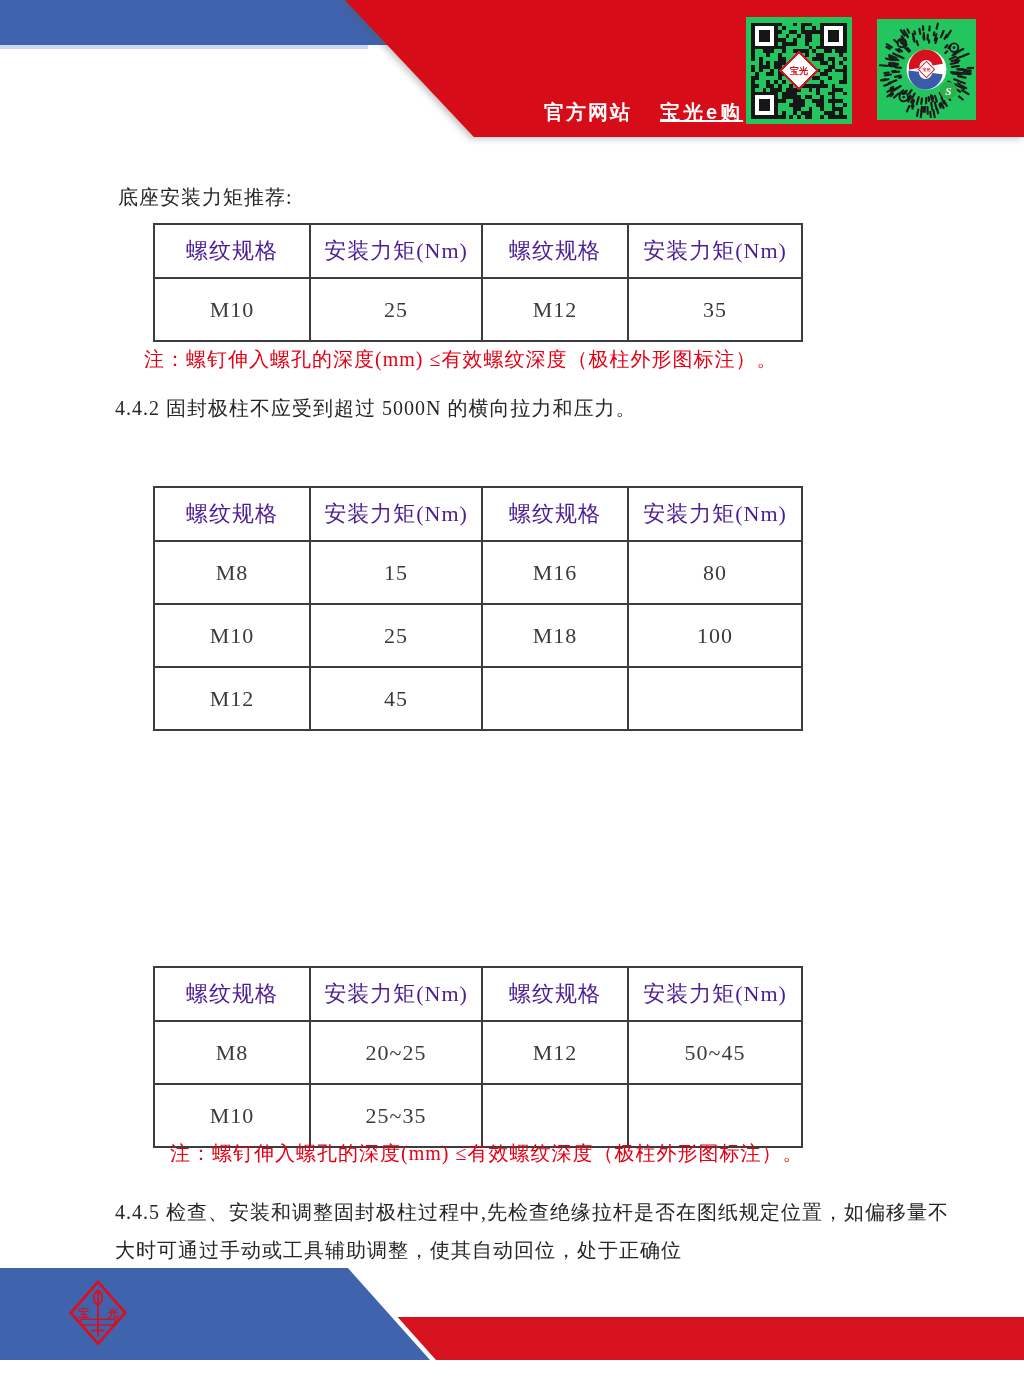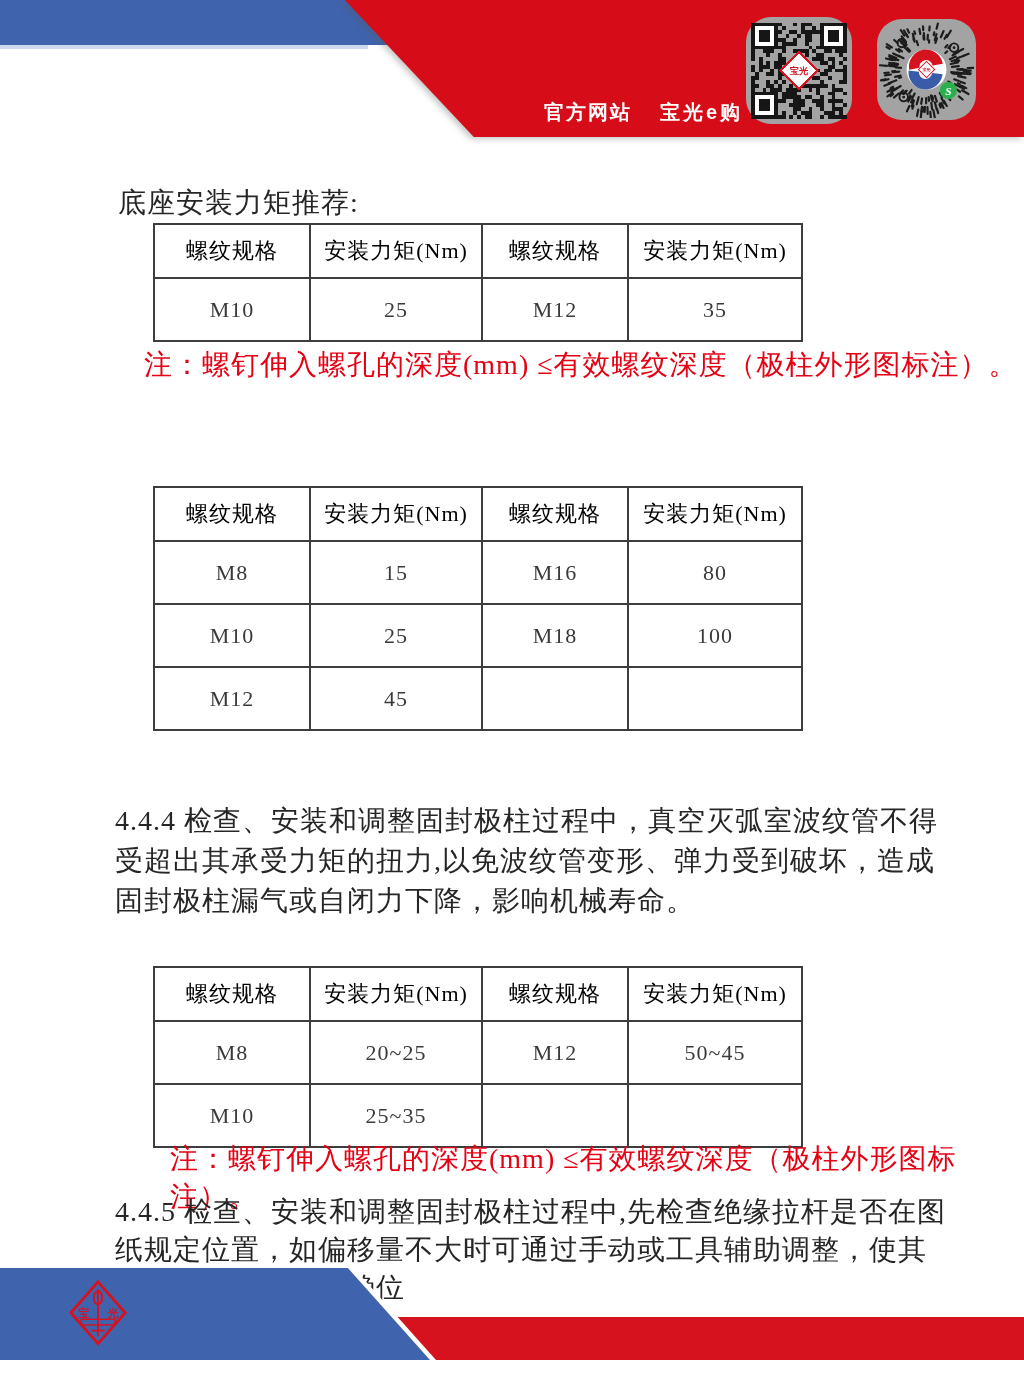--- a/index.html
+++ b/index.html
@@ -23,40 +23,40 @@
   }
   .header-red{
     position:relative;width:686px;height:137px;background:#d60c18;
     clip-path:polygon(1% 0, 100% 0, 100% 100%, 19.8% 100%);
   }
   .header-links{
     position:absolute;left:206px;top:99px;white-space:nowrap;
     font-family:"Liberation Sans","DejaVu Sans",sans-serif;
     font-weight:bold;font-size:20px;color:#ffffff;letter-spacing:2px;
   }
-  .header-links .link2{margin-left:28px;letter-spacing:3px;}
-  .qr-tile{position:absolute;background:#a3a3a3;box-sizing:border-box;border-radius:25px;}
+  .header-links .link2{margin-left:28px;letter-spacing:3px;text-decoration:underline;}
+  .qr-tile{position:absolute;background:#22c55e;box-sizing:border-box;}
   .qr1{left:408px;top:17px;width:106px;height:107px;padding:5px;}
   .qr2{left:539px;top:19px;width:99px;height:101px;padding:2px;}
   .qr-tile svg{display:block;width:100%;height:100%;}
 
   
-  .body-text{font-size:28px;letter-spacing:1px;color:#262626;white-space:pre-wrap;}
+  .body-text{font-size:20px;letter-spacing:1px;color:#262626;white-space:pre-wrap;}
   .note{color:#e60014;}
 
   
   table.tq{border-collapse:collapse;table-layout:fixed;width:648px;}
   table.tq td{
     border:2px solid #3d3d3d;text-align:center;vertical-align:middle;
     font-size:22px;color:#3a3a3a;letter-spacing:1px;padding:0;
     font-family:"Liberation Serif","DejaVu Serif",serif;
   }
   table.tq tr{height:63px;}
   table.tq tr.th-row{height:54px;}
-  table.tq tr.th-row td{color:#000000;}
+  table.tq tr.th-row td{color:#4c1d95;}
   .c1{width:156px;} .c2{width:172px;} .c3{width:146px;} .c4{width:174px;}
 
   
   .footer-red{
     position:absolute;left:388px;top:1317px;width:636px;height:43px;background:#d6121f;
     clip-path:polygon(0 0, 100% 0, 100% 100%, 6.3% 100%);
   }
   .footer-blue-wrap{
     position:absolute;left:0;top:1268px;width:440px;height:92px;
     filter:drop-shadow(6px 0 0 #ffffff);
@@ -503,20 +503,21 @@
       <td>M10</td>
       <td>25</td>
       <td>M12</td>
       <td>35</td>
     </tr>
   </tbody>
     </table>
 
   <div class="abs body-text note" style="left:144px;top:346px;">注：螺钉伸入螺孔的深度(mm) ≤有效螺纹深度（极柱外形图标注）。</div>
 
+  <div class="abs body-text" style="left:115px;top:395px;">4.4.2 固封极柱不应受到超过 5000N 的横向拉力和压力。</div>
 
 
   <table class="tq abs" style="left:153px;top:486px;">
     <colgroup>
         <col class="c1">
         <col class="c2">
         <col class="c3">
         <col class="c4">
       </colgroup>
     <tbody>
@@ -541,21 +542,20 @@
     <tr>
       <td>M12</td>
       <td>45</td>
       <td></td>
       <td></td>
     </tr>
   </tbody>
     </table>
 
 
-  <div class="abs body-text" style="left:115px;top:801px;width:840px;line-height:40px;">4.4.4 检查、安装和调整固封极柱过程中，真空灭弧室波纹管不得受超出其承受力矩的扭力,以免波纹管变形、弹力受到破坏，造成固封极柱漏气或自闭力下降，影响机械寿命。</div>
 
 
   <table class="tq abs" style="left:153px;top:966px;">
     <colgroup>
         <col class="c1">
         <col class="c2">
         <col class="c3">
         <col class="c4">
       </colgroup>
     <tbody>

